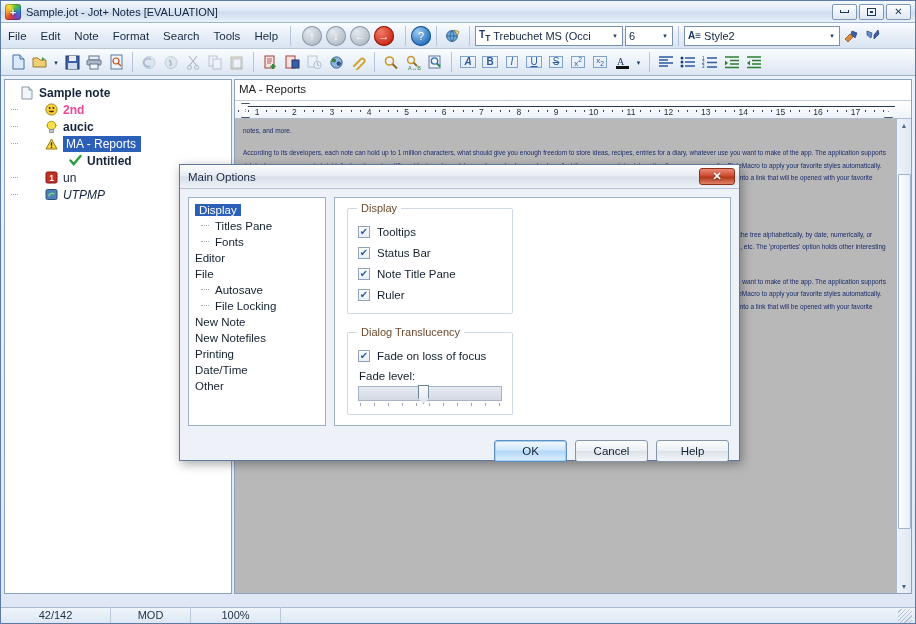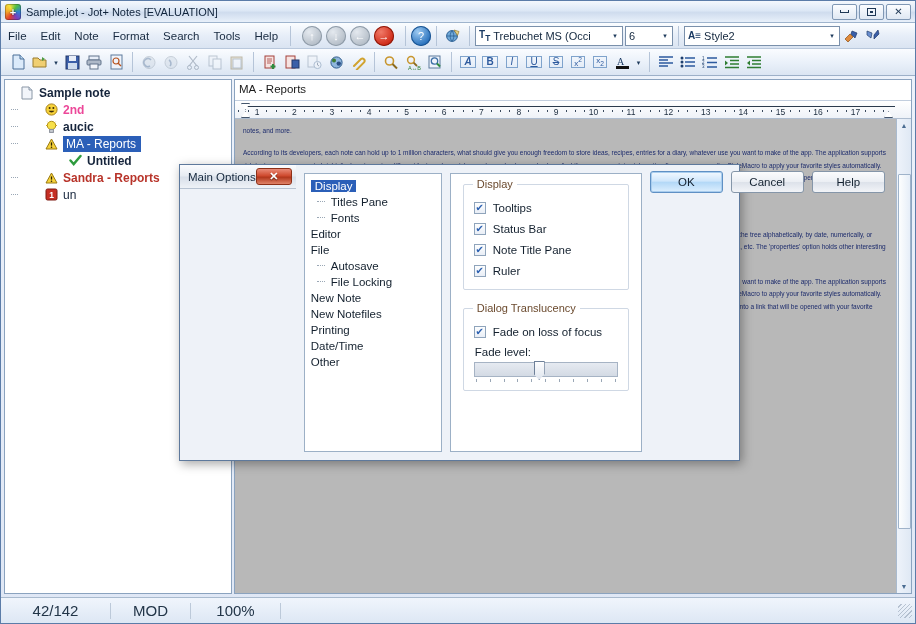--- a/index.html
+++ b/index.html
@@ -156,35 +156,35 @@
   .vscroll {
     width: 15px; flex: none; background: linear-gradient(90deg,#eef3fa,#dfe8f4);
     border-left: 1px solid #a9bace; display: flex; flex-direction: column; align-items: center;
   }
   .sc-arrow { width: 13px; height: 13px; display:flex; align-items:center; justify-content:center; font-size: 7px; color:#4a6c92; }
   .sc-thumb { width: 13px; background: linear-gradient(90deg,#fdfefe,#e6eef8); border: 1px solid #9fb3ca; border-radius: 1px; }
   .sc-track { flex: 1; width: 13px; display: flex; flex-direction: column; }
 
   
   .statusbar {
-    position: absolute; left: 0; right: 0; bottom: 0; height: 26px;
+    position: absolute; left: 0; right: 0; bottom: 0; height: 16px;
     background: linear-gradient(180deg,#f0f5fc,#dde7f4);
     border-top: 1px solid #a9bace;
-    display: flex; align-items: center; font-size: 15px; color: #223548;
+    display: flex; align-items: flex-end; font-size: 11px; color: #223548;
   }
   .sb-cell { border-right: 1px solid #bcc9d9; height: 16px; display: flex; align-items: center; justify-content: center; }
   .sb-grip { margin-left: auto; margin-right: 3px; width: 14px; height: 14px; opacity: .55;
     background: repeating-linear-gradient(135deg, transparent 0 2px, #8c9cb0 2px 3px); }
 
   
   .dialog {
     position: absolute; left: 178px; top: 163px; width: 561px; height: 297px;
     background: #eef2f8; border: 1px solid #5e799c;
     box-shadow: 2px 3px 10px rgba(0,0,0,.35);
-    display: flex; flex-direction: row;
+    display: flex; flex-direction: column;
   }
   .dlg-title {
     height: 24px; flex: none; display: flex; align-items: center; padding-left: 8px;
     background: linear-gradient(180deg,#fbfcfe 0%,#e6ebf2 48%,#d8dfe9 52%,#eef2f7 100%);
     border-bottom: 1px solid #b7c3d2;
     font-size: 11.5px; color: #16293e;
   }
   .dlg-close {
     margin-left: auto; margin-right: 4px; width: 36px; height: 17px;
     background: linear-gradient(180deg,#e98b78 0%, #cf4a2e 45%, #b2371c 55%, #e08368 100%);
@@ -558,41 +558,41 @@
 
       <div class="tnode" style="padding-left:58px">
         <span class="ti">
           <svg width="13" height="13" viewBox="0 0 13 13">
               <path d="M1.5 6.5l3.2 3.6L11.5 2" stroke="#2e9b3e" stroke-width="2.4" fill="none" stroke-linecap="round"></path>
             </svg>
         </span>
         <span class="tlabel" style="color:#15243b;font-weight:bold">Untitled</span>
       </div>
 
-      <div class="tnode child dash">
-        <span class="ti">
-          <svg width="13" height="12" viewBox="0 0 13 12">
-              <path d="M6.5 1l5.5 10H1z" fill="#f6d23a" stroke="#9a7a12"></path>
-              <path d="M6.5 4.4v3.2" stroke="#2a2204" stroke-width="1.3"></path>
-              <circle cx="6.5" cy="9.2" r=".8" fill="#2a2204"></circle>
-            </svg>
-        </span>
-        <span class="tlabel" style="color:#b8342a;font-weight:bold">Sandra - Reports</span>
-      </div>
 
       <div class="tnode child dash">
         <span class="ti">
           <svg width="13" height="13" viewBox="0 0 13 13">
               <rect x="1" y="1" width="11" height="11" rx="1.5" fill="#c62f24" stroke="#7d1a12"></rect>
               <text x="4.2" y="9.6" font-size="8.5" fill="#fff" font-weight="bold">1</text>
             </svg>
         </span>
         <span class="tlabel" style="color:#15243b">un</span>
       </div>
 
+      <div class="tnode child dash">
+        <span class="ti">
+          <svg width="13" height="13" viewBox="0 0 13 13">
+              <rect x="1" y="1.5" width="11" height="10" rx="1.5" fill="#4f7fb5" stroke="#2b4f7d"></rect>
+              <path d="M4 8.5a3 3 0 014.8-2.6" stroke="#79d77e" stroke-width="1.6" fill="none"></path>
+              <path d="M9.2 4.6l.3 2-2-.3z" fill="#79d77e"></path>
+            </svg>
+        </span>
+        <span class="tlabel" style="color:#15243b;font-style:italic">UTPMP</span>
+      </div>
     </div>
 
     <div class="editor-pane">
       <div class="note-title">MA - Reports</div>
       <div class="ruler">
         <div class="ruler-line"></div>
         <div class="rmark top" style="left:6px;top:2px"></div>
         <div class="rmark bot" style="left:6px;top:10px"></div>
         <div class="rmark bot" style="right:18px;top:10px"></div>
         <div id="ruler-ticks">

